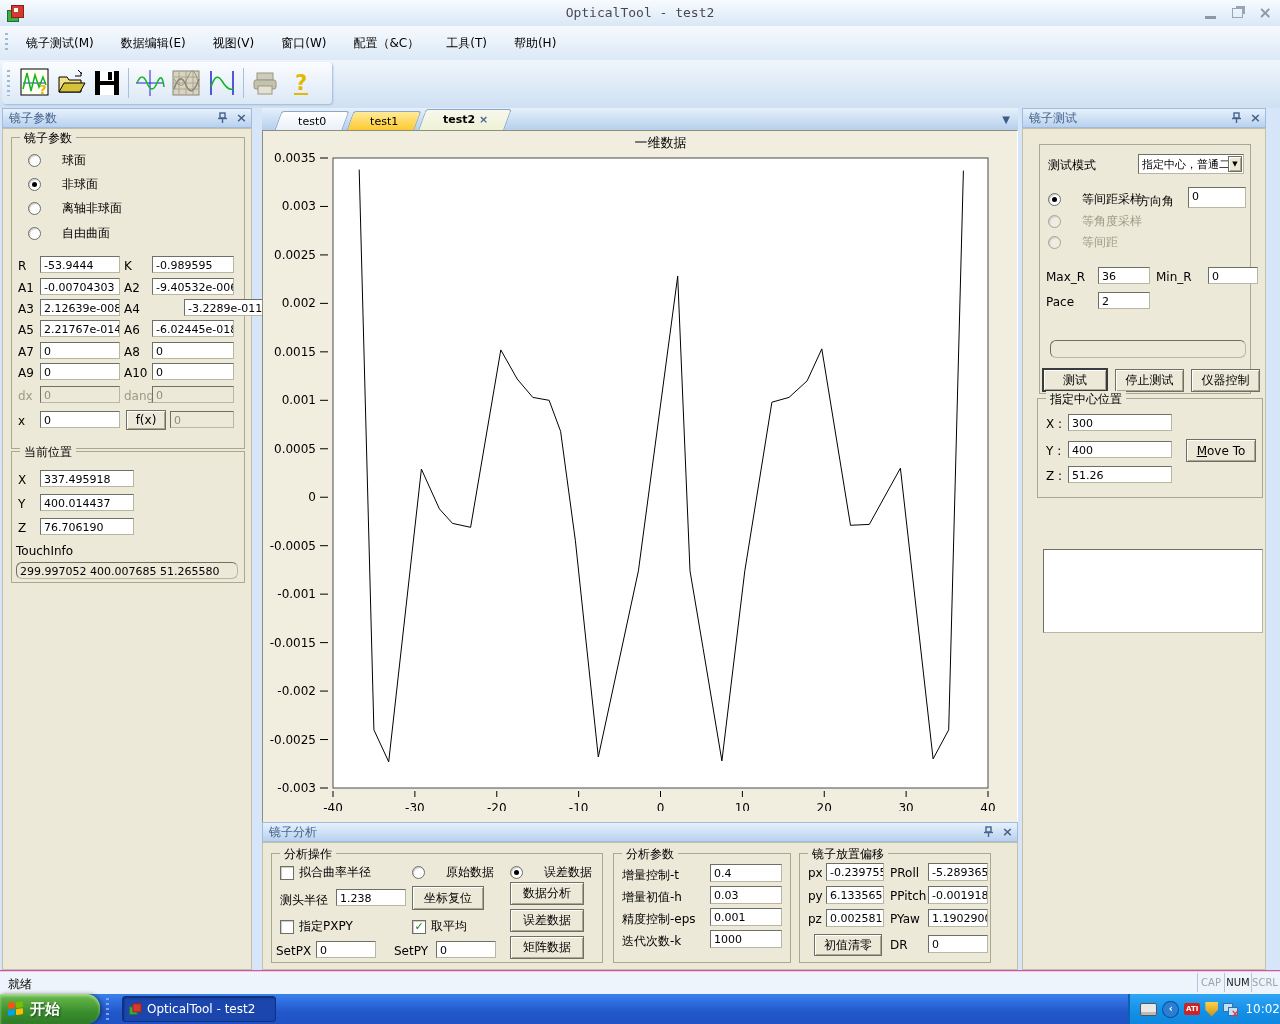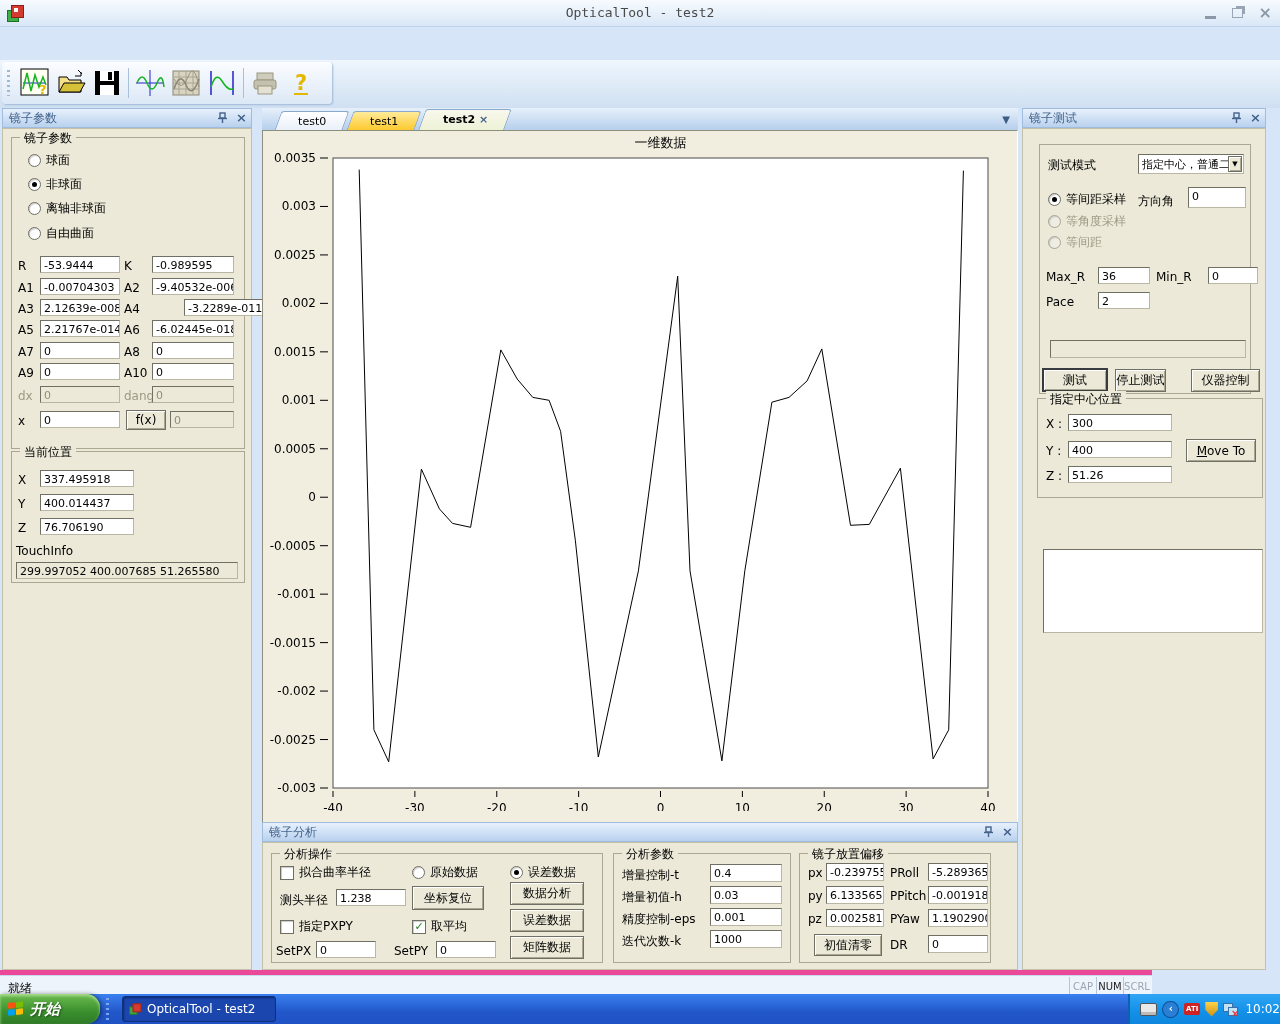--- a/index.html
+++ b/index.html
@@ -39,29 +39,29 @@
   .panel-h .hbtns{position:absolute;right:4px;top:2px;display:flex;gap:8px;align-items:center;}
   .panel-c{position:absolute;background:#ece9d8;border:1px solid #c3bfa8;box-sizing:border-box;}
   .xglyph{color:#44628c;font-weight:bold;font-size:13px;line-height:13px;}
   
   .grp{position:absolute;border:1px solid #aaa793;box-sizing:border-box;}
   .grp .cap{position:absolute;top:-8px;left:8px;background:#ece9d8;padding:0 4px;font-size:12px;}
   
   .fld{position:absolute;height:17px;background:#fff;border:1px solid #6f6f63;border-right-color:#b9b6a4;
     border-bottom-color:#b9b6a4;box-sizing:border-box;font-size:11px;padding:2px 3px 0 3px;
     overflow:hidden;white-space:nowrap;}
-  .fld.ro{background:#ece9d8;}
+  .fld.ro{background:#ece9d8;border-radius:6px;}
   .fld.dis{background:#ece9d8;color:#8f8d7c;}
   .btn{position:absolute;background:#ece9d8;border:1px solid #6f6f63;
     box-shadow:inset 1px 1px 0 #ffffff,inset -1px -1px 0 #a9a692;font-size:12px;text-align:center;
     box-sizing:border-box;display:flex;align-items:center;justify-content:center;}
   .btn.def{border:2px solid #393c3e;}
   .lab{position:absolute;font-size:12px;white-space:nowrap;}
   .lab.dis{color:#9d9a87;}
-  .rad{position:absolute;display:flex;align-items:center;gap:5px;font-size:12px;white-space:nowrap;}
+  .rad{position:absolute;display:flex;align-items:center;gap:21px;font-size:12px;white-space:nowrap;}
   .rc{width:11px;height:11px;border-radius:50%;background:#fff;border:1px solid #6e6e62;
     box-shadow:inset 1px 1px 1px #c9c9c9;position:relative;flex:none;}
   .rc.on::after{content:"";position:absolute;left:3px;top:3px;width:5px;height:5px;border-radius:50%;background:#000;}
   .rad.dis{color:#9d9a87;}
   .rad.dis .rc{border-color:#a7a492;background:#efede1;}
   .chk{position:absolute;display:flex;align-items:center;gap:5px;font-size:12px;white-space:nowrap;}
   .cb{width:12px;height:12px;background:#fff;border:1px solid #6e6e62;box-shadow:inset 1px 1px 1px #c9c9c9;
     flex:none;font-size:11px;line-height:11px;text-align:center;color:#1c7a1c;font-weight:bold;}
   
   .tabstrip{position:absolute;left:262px;top:108px;width:756px;height:22px;
@@ -71,33 +71,33 @@
   .tab .tl{transform:skewX(20deg);display:block;text-align:center;font-size:11px;padding-top:3px;}
   .tab.t0{background:linear-gradient(#ffffff,#e9f0f9);}
   .tab.t1{background:linear-gradient(#ffeb9a,#fdc92e);}
   .tab.t2{background:linear-gradient(#f8f7ec,#eef2d6);top:1px;height:21px;font-weight:bold;}
   .tabdrop{position:absolute;right:8px;top:6px;color:#3d5d85;font-size:10px;}
   
   .chartbox{position:absolute;left:262px;top:130px;width:756px;height:733px;background:#f1eee0;
     border:1px solid;border-color:#8e8e7c #ffffff #ffffff #8e8e7c;box-sizing:border-box;}
   svg text{font-family:"DejaVu Sans","Liberation Sans",sans-serif;}
   
-  .statusbar{position:absolute;left:0;top:970px;width:1152px;height:24px;background:#eef4fb;
-    border-top:5px solid #ec4899;box-shadow:inset 0 1px 0 #c9d9ec;}
+  .statusbar{position:absolute;left:0;top:970px;width:1280px;height:24px;background:#eef4fb;
+    border-top:1px solid #ec4899;box-shadow:inset 0 1px 0 #c9d9ec;}
   .statusbar .ready{position:absolute;left:8px;top:5px;}
   .sb-cells{position:absolute;right:2px;top:2px;height:19px;display:flex;margin-left:6px;}
   .sb-cell{width:26px;border-left:1px solid #b5c6da;text-align:center;font-size:10px;padding-top:4px;color:#9ba5b2;}
   .sb-cell.on{color:#1c1c1c;}
   
   .taskbar{position:absolute;left:0;top:994px;width:1280px;height:30px;
     background:linear-gradient(#3a80f0,#2257c9 60%,#1f53c5);}
   .startbtn{position:absolute;left:0;top:0;width:100px;height:30px;border-radius:0 14px 14px 0;
     background:linear-gradient(#6cbb4e,#3a8f2d 60%,#2f7a28);box-shadow:inset 0 2px 3px #a8dc8f,2px 0 4px rgba(0,0,0,.4);
     display:flex;align-items:center;gap:6px;padding-left:8px;box-sizing:border-box;}
-  .startbtn .txt{color:#fff;font-weight:bold;font-style:italic;font-size:15px;text-shadow:1px 1px 2px #1d4d17;}
+  .startbtn .txt{color:#fff;font-weight:bold;font-size:15px;text-shadow:1px 1px 2px #1d4d17;}
   .winflag{width:16px;height:15px;display:grid;grid-template-columns:7px 7px;grid-template-rows:6px 6px;gap:1px;transform:skewY(-6deg);}
   .winflag i{display:block;border-radius:1px;}
   .tgrip{position:absolute;left:106px;top:4px;width:3px;height:22px;
     background:repeating-linear-gradient(#7ea6ef 0 2px,transparent 2px 5px);}
   .taskbtn{position:absolute;left:122px;top:2px;width:154px;height:26px;background:#1b46ad;
     border:1px solid #10307e;border-radius:3px;box-shadow:inset 1px 1px 2px #0d2a6e;
     display:flex;align-items:center;gap:5px;padding-left:5px;box-sizing:border-box;color:#fff;font-size:12px;}
   .tray{position:absolute;right:0;top:0;width:152px;height:30px;
     background:linear-gradient(#30a5f5,#1290e8 60%,#0f86dd);border-left:2px solid #0b62b0;
     display:flex;align-items:center;gap:5px;padding-left:10px;box-sizing:border-box;}
@@ -128,20 +128,30 @@
         <i class="w abs"></i>
       </div>
     <div class="title">OpticalTool - test2</div>
     <div class="winbtns">
       <div class="wb-min"></div>
       <div class="wb-rst"></div>
       <div class="wb-cls">×</div>
     </div>
   </div>
 
+  <div class="menubar">
+    <div class="grip"></div>
+    <span class="mi">镜子测试(M)</span>
+    <span class="mi">数据编辑(E)</span>
+    <span class="mi">视图(V)</span>
+    <span class="mi">窗口(W)</span>
+    <span class="mi">配置（&amp;C）</span>
+    <span class="mi">工具(T)</span>
+    <span class="mi">帮助(H)</span>
+  </div>
 
   <div class="toolbar">
     <div class="toolpanel">
       <div class="grip"></div>
       <div class="tbtn">
         <svg width="32" height="32">
           <rect x="2" y="2" width="27" height="26" fill="#fffff2" stroke="#000"></rect>
           <line x1="4" y1="16" x2="27" y2="16" stroke="#2222cc"></line>
           <polyline points="4,22 8,6 12,24 16,8 20,20 24,10 27,18" fill="none" stroke="#12b421" stroke-width="1.5"></polyline>
           <text x="20" y="27" font-size="13" font-weight="bold" fill="#e3b800">?</text>
@@ -474,21 +484,21 @@
       <div class="lab" style="left:6px;top:125px;">Max_R</div>
       <div class="fld" style="left:58px;top:122px;width:52px;">36</div>
       <div class="lab" style="left:116px;top:125px;">Min_R</div>
       <div class="fld" style="left:168px;top:122px;width:50px;">0</div>
       <div class="lab" style="left:6px;top:150px;">Pace</div>
       <div class="fld" style="left:58px;top:147px;width:52px;">2</div>
 
       <div class="fld ro" style="left:10px;top:195px;width:196px;height:18px;"></div>
 
       <div class="btn def" style="left:2px;top:223px;width:66px;height:24px;">测试</div>
-      <div class="btn" style="left:75px;top:224px;width:51px;height:23px;">停止测试</div>
+      <div class="btn" style="left:75px;top:224px;width:69px;height:23px;">停止测试</div>
       <div class="btn" style="left:151px;top:224px;width:69px;height:23px;">仪器控制</div>
     </div>
 
     <div class="grp" style="left:14px;top:269px;width:226px;height:100px;">
       <span class="cap" style="background:#ece9d8;">指定中心位置</span>
       <div class="lab" style="left:8px;top:18px;">X :</div>
       <div class="fld" style="left:30px;top:15px;width:104px;">300</div>
       <div class="lab" style="left:8px;top:45px;">Y :</div>
       <div class="fld" style="left:30px;top:42px;width:104px;">400</div>
       <div class="lab" style="left:8px;top:70px;">Z :</div>

